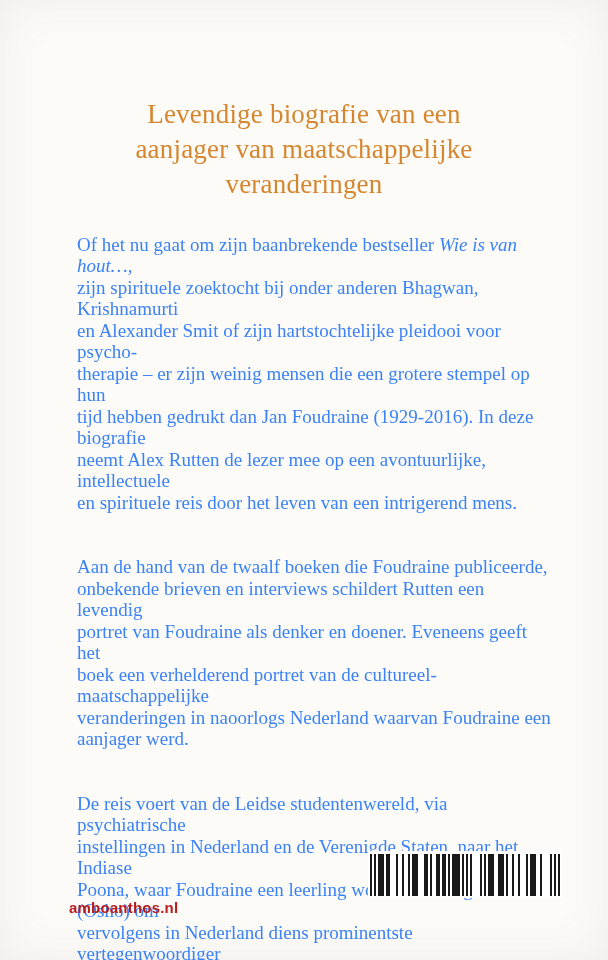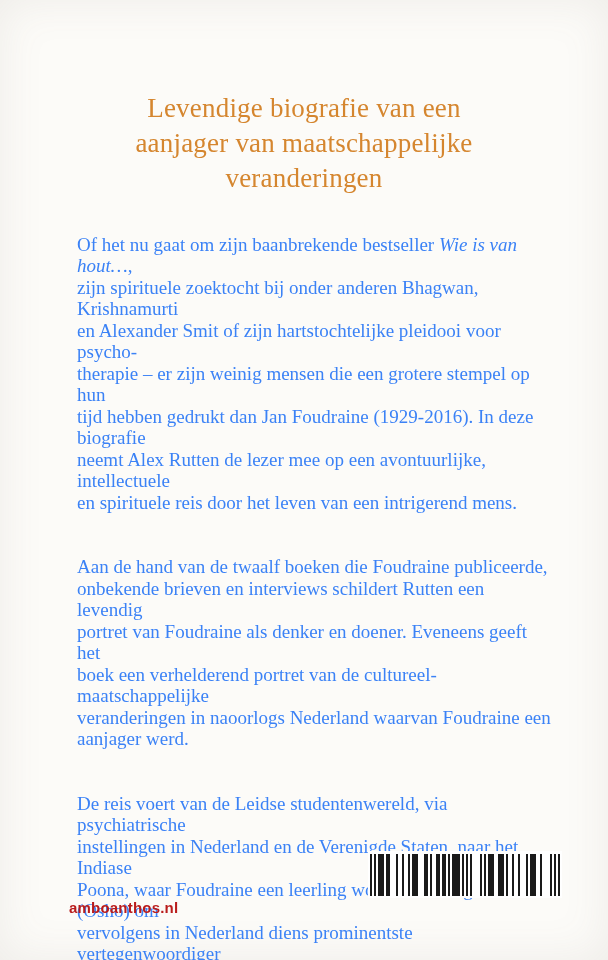--- a/index.html
+++ b/index.html
@@ -11,21 +11,21 @@
   }
   .page {
     position: relative;
     width: 608px; height: 960px;
     background: #fcfbf8;
     overflow: hidden;
     color: #34312d;
     box-shadow: inset 0 0 45px rgba(120,110,95,0.10);
   }
   .heading {
-    margin: 11px;
+    margin: 17px;
     padding-top: 80px;
     text-align: center;
     color: #d5862f;
     font-size: 27px;
     line-height: 35px;
     font-weight: normal;
     letter-spacing: 0.2px;
     white-space: pre-line;
   }
   .body-text {

